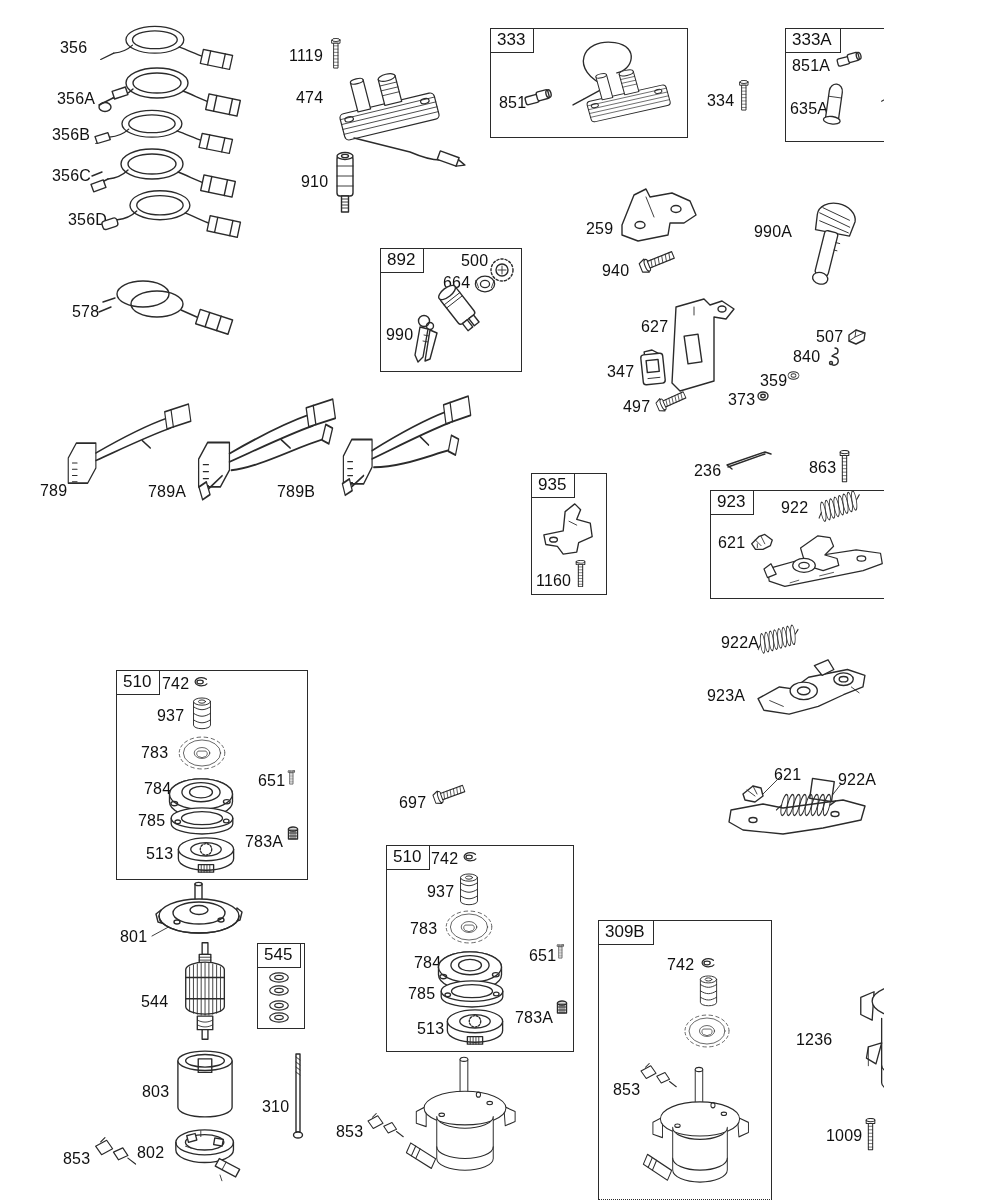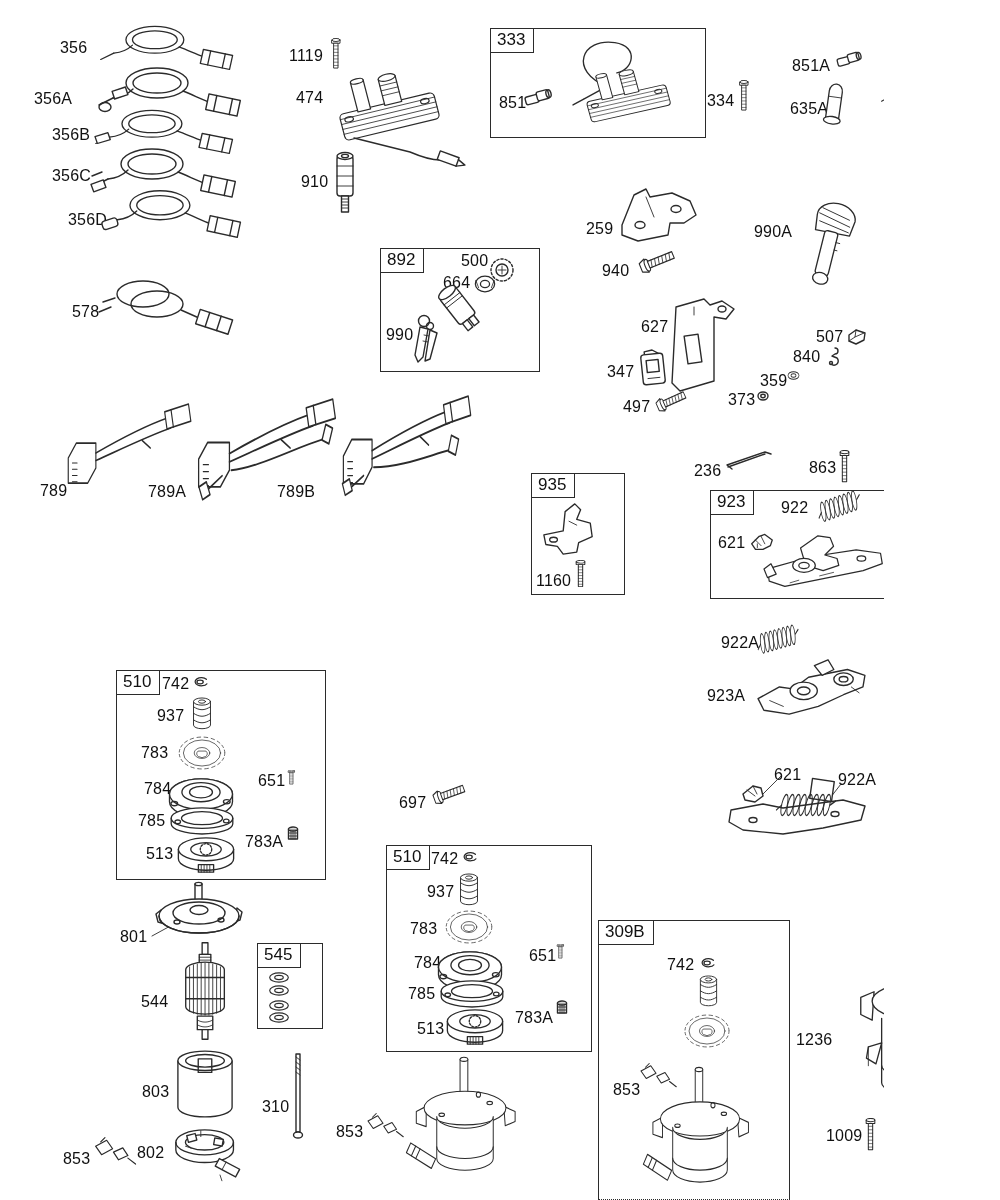--- a/index.html
+++ b/index.html
@@ -1,19 +1,19 @@
 <!DOCTYPE html>
 <html><head>
 <meta charset="utf-8">
 <style>
   html,body{margin:0;padding:0;background:#fff;}
   .stage{position:relative;width:884px;height:1200px;background:#ffffff;overflow:hidden;
          font-family:"Liberation Sans", sans-serif;}
   .lbl{position:absolute;font-size:16px;color:#111;white-space:nowrap;letter-spacing:.2px;}
-  .box{position:absolute;border:1.7px solid #2b2b2b;background:transparent;padding-left:18px;}
+  .box{position:absolute;border:1.7px solid #2b2b2b;background:transparent;}
   .box .tab{position:absolute;top:0;left:0;background:#fff;border-right:1.7px solid #2b2b2b;
             border-bottom:1.7px solid #2b2b2b;padding:1px 8px 2px 6px;font-size:17px;color:#111;}
   .dotb{border-bottom-style:dotted;}
   .dott{border-top-style:dotted;}
   .d{position:absolute;}
   .d svg{display:block;width:100%;height:100%;overflow:visible;}
   .f{fill:#ffffff;stroke:#2b2b2b;stroke-width:1.4;stroke-linejoin:round;stroke-linecap:round;}
   .l{fill:none;stroke:#2b2b2b;stroke-width:1.4;stroke-linejoin:round;stroke-linecap:round;}
   .t{stroke-width:.9;}
 </style>
@@ -126,21 +126,21 @@
         <ellipse class="l" cx="120" cy="60" rx="5" ry="3"></ellipse>
         <ellipse class="l" cx="30" cy="60" rx="5" ry="3"></ellipse>
       </g>
     </symbol>
   </defs>
 </svg>
 
 <div class="stage">
 
   <span class="lbl" style="left:60px;top:39px">356</span>
-  <span class="lbl" style="left:34px;top:90px">356A</span>
+  <span class="lbl" style="left:57px;top:90px">356A</span>
   <span class="lbl" style="left:52px;top:126px">356B</span>
   <span class="lbl" style="left:52px;top:167px">356C</span>
   <span class="lbl" style="left:68px;top:211px">356D</span>
   <span class="lbl" style="left:72px;top:303px">578</span>
 
   <div class="d" style="left:97px;top:20px;width:140px;height:52px">
     <svg viewBox="0 0 150 58" preserveAspectRatio="none">
         <use href="#s-loopharn"></use>
       </svg>
     </div>
@@ -234,20 +234,23 @@
         </g>
     </svg>
     </div>
   <span class="lbl" style="left:707px;top:92px">334</span>
   <div class="d" style="left:738px;top:80px;width:12px;height:34px">
     <svg viewBox="0 0 18 52" preserveAspectRatio="none">
         <use href="#s-screw"></use>
       </svg>
     </div>
 
+  <div class="box" style="left:785px;top:28px;width:190px;height:112px">
+    <span class="tab">333A</span>
+  </div>
   <span class="lbl" style="left:792px;top:57px">851A</span>
   <span class="lbl" style="left:790px;top:100px">635A</span>
   <div class="d" style="left:852px;top:36px;width:120px;height:96px">
     <svg viewBox="0 0 150 95">
       <path class="l" d="M72,50 C32,34 46,0 80,5 C106,9 98,34 82,36"></path>
       <path class="l" d="M72,50 l-24,13 M48,63 l-11,6"></path>
       <use href="#s-coil" x="36" y="22" width="112" height="74"></use>
     </svg>
     </div>
   <div class="d" style="left:832px;top:48px;width:34px;height:22px">

